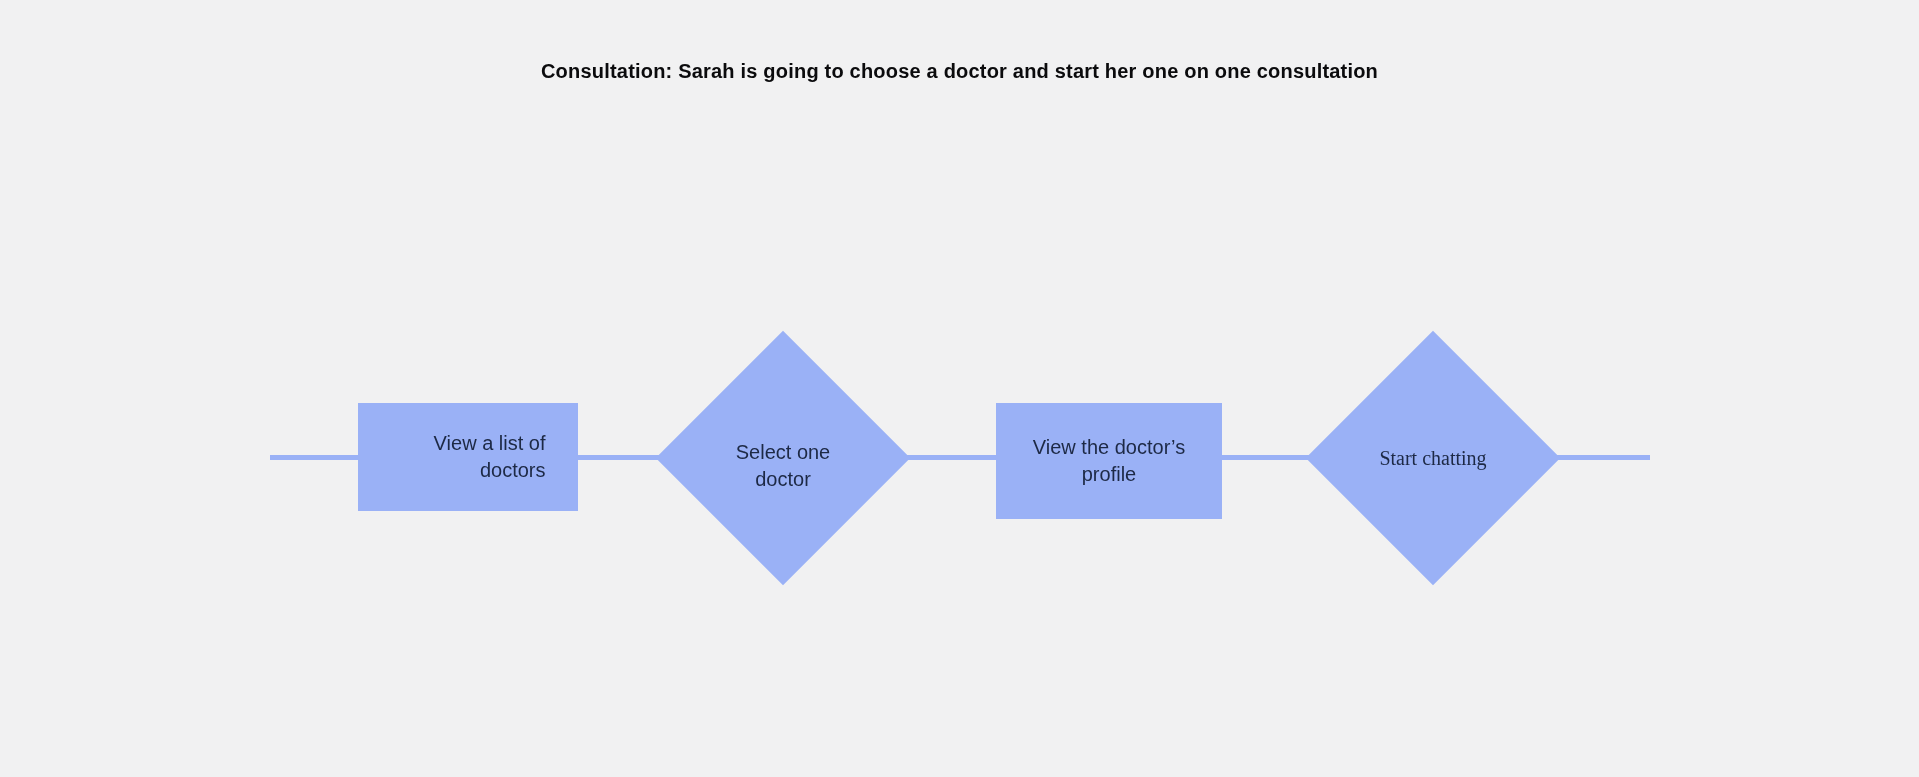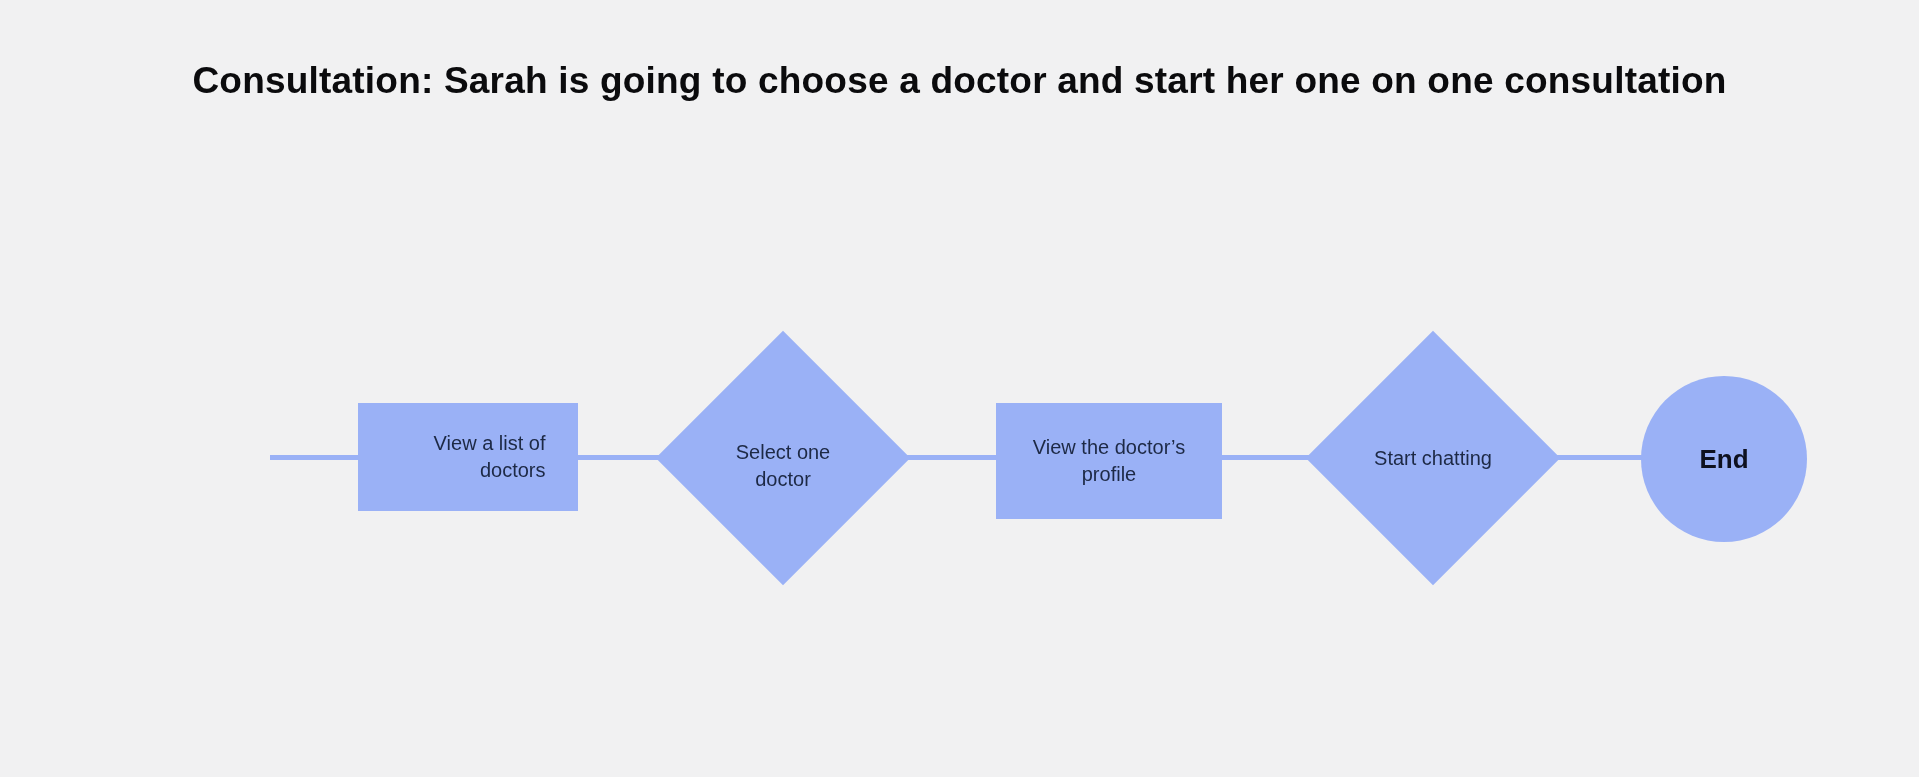--- a/index.html
+++ b/index.html
@@ -14,21 +14,21 @@
     height: 777px;
     background: #f1f1f2;
     overflow: hidden;
   }
   .diagram-title {
     position: absolute;
     left: 0;
     right: 0;
     top: 60px;
     text-align: center;
-    font-size: 37px;
+    font-size: 20px;
     font-weight: 700;
     color: #0b0b0d;
     letter-spacing: 0.2px;
   }
   .node {
     position: absolute;
     z-index: 2;
     display: flex;
     align-items: center;
     justify-content: center;
@@ -69,21 +69,21 @@
   
   .node-start   { left: 113px;  top: 374px; width: 168px; height: 168px; }
   .node-rect1   { left: 358px;  top: 403px; width: 220px; height: 108px; }
   .node-dia1    { left: 693px;  top: 368px; width: 180px; height: 180px; }
   .node-rect2   { left: 996px;  top: 403px; width: 226px; height: 116px; }
   .node-dia2    { left: 1343px; top: 368px; width: 180px; height: 180px; }
   .node-end     { left: 1641px; top: 376px; width: 166px; height: 166px; }
   .node-rect1 .node-label { width: 155px; text-align: right; }
   .node-dia1  .node-label { width: 135px; margin-top: 16px; }
   .node-rect2 .node-label { width: 175px; }
-  .node-dia2  .node-label { width: 190px; }
+  .node-dia2  .node-label { width: 190px; font-family: Liberation Serif, serif; }
   .connector {
     position: absolute;
     top: 455px;
     height: 5px;
     background: #9ab1f6;
     z-index: 1;
   }
   .conn-1 { left: 270px;  width: 100px; }
   .conn-2 { left: 568px;  width: 100px; }
   .conn-3 { left: 900px;  width: 106px; }
@@ -115,17 +115,14 @@
 
   <div class="node process node-rect2">
     <span class="node-label">View the doctor’s profile</span>
   </div>
 
   <div class="node decision node-dia2">
     <div class="diamond-bg"></div>
     <span class="node-label">Start chatting</span>
   </div>
 
-  <div class="node terminal node-end">
-    <span class="node-label">End</span>
-  </div>
 
 </div>
 
 </body></html>

